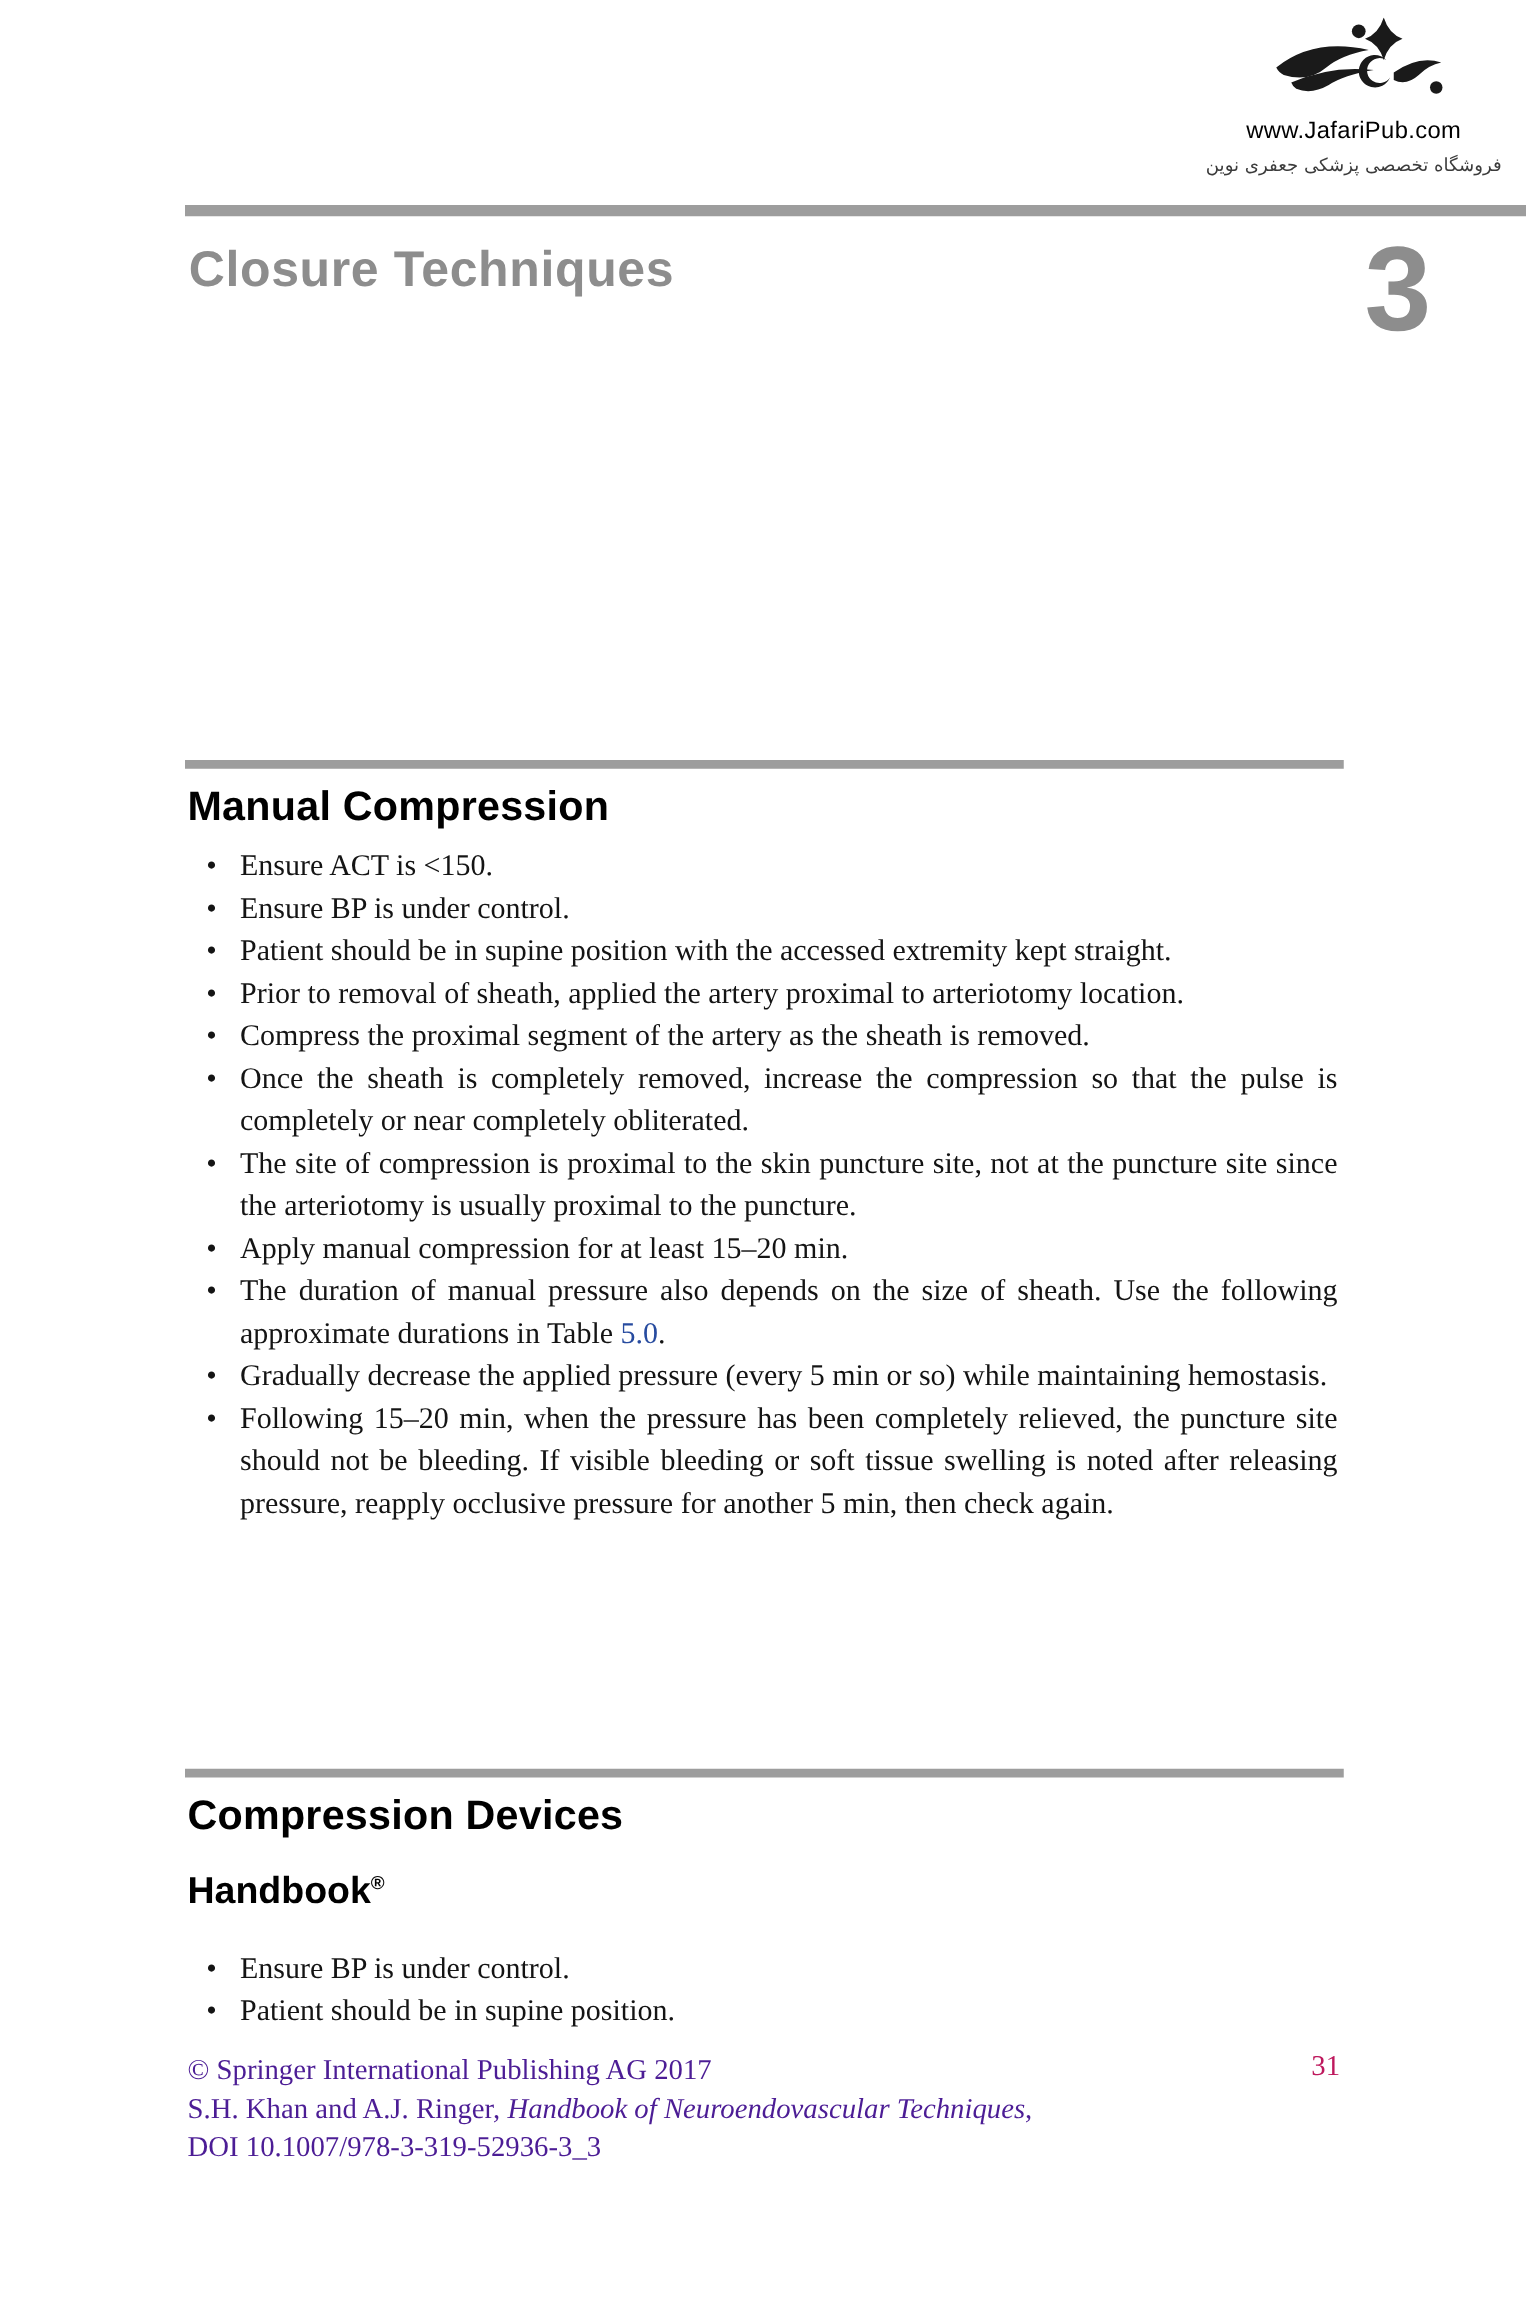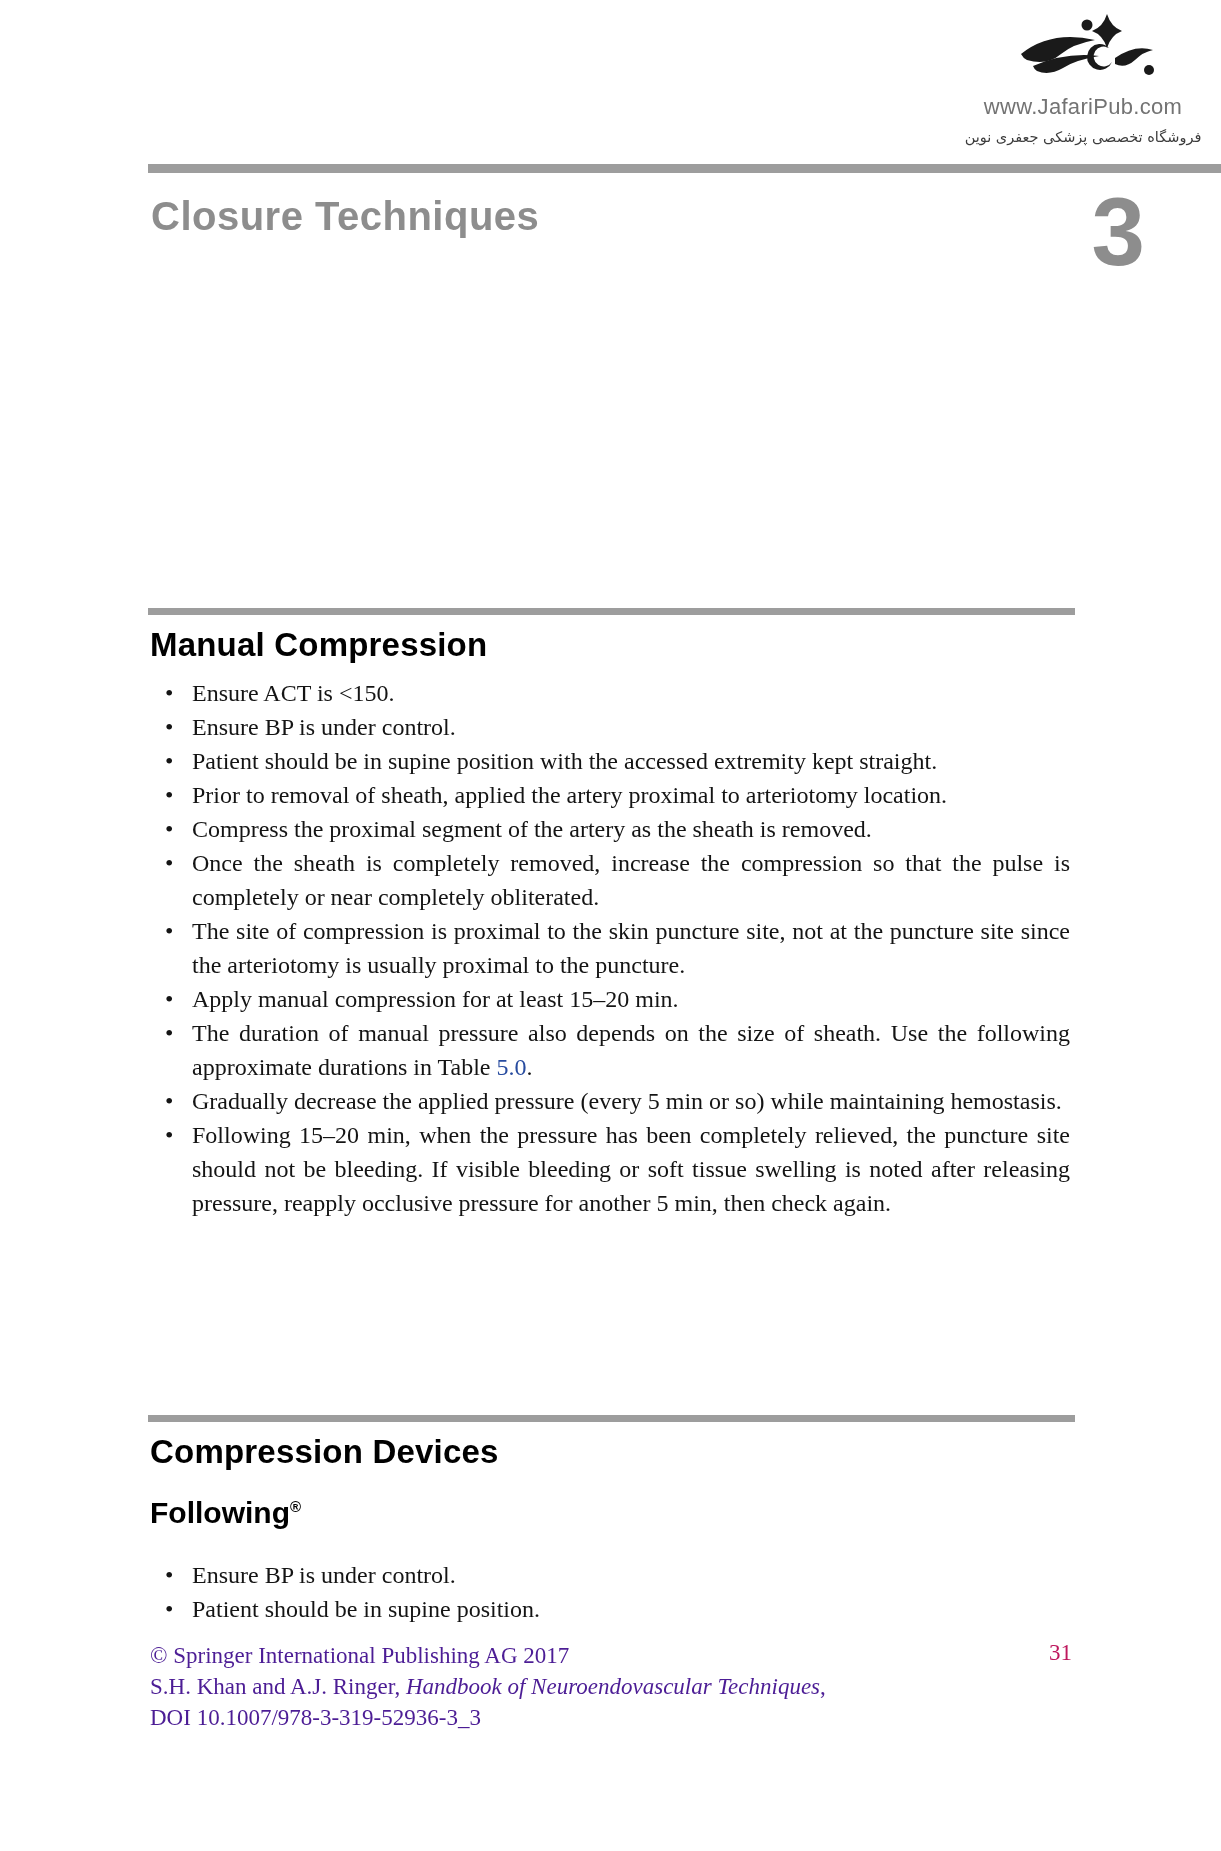--- a/index.html
+++ b/index.html
@@ -13,21 +13,21 @@
 
   
   .logo-block {
     position: absolute;
     top: 14px; left: 950px; width: 266px;
     text-align: center;
   }
   .logo-mark { display: block; margin: 0 auto 4px auto; }
   .site-url {
     font-family: "Liberation Sans", sans-serif;
-    font-size: 22px; color: #737373; letter-spacing: 0.3px;
+    font-size: 19px; color: #000000; letter-spacing: 0.3px;
   }
   .tagline-fa {
     margin-top: 9px;
     font-family: "DejaVu Sans", sans-serif;
     font-size: 14.5px; color: #3c3c3c;
     direction: rtl;
   }
 
   
   .rule { position: absolute; background: #9d9d9d; }
@@ -143,21 +143,21 @@
       <span>The duration of manual pressure also depends on the size of sheath. Use the following approximate durations in Table </span><span class="table-link">5.0</span><span>.</span>
     </div>
     <div class="bullet-item">Gradually decrease the applied pressure (every 5 min or so) while maintaining hemostasis.</div>
     <div class="bullet-item">Following 15–20 min, when the pressure has been completely relieved, the puncture site should not be bleeding. If visible bleeding or soft tissue swelling is noted after releasing pressure, reapply occlusive pressure for another 5 min, then check again.</div>
   </div>
 
   <div class="rule rule-s2"></div>
   <div class="section-heading h-devices">Compression Devices</div>
 
   <div class="sub-heading">
-    <span>Following</span><sup>®</sup>
+    <span>Handbook</span><sup>®</sup>
   </div>
 
   <div class="bullet-list list-2">
     <div class="bullet-item">Ensure BP is under control.</div>
     <div class="bullet-item">Patient should be in supine position.</div>
   </div>
 
   <div class="footer-block">
     <div class="footer-line">© Springer International Publishing AG 2017</div>
     <div class="footer-line">

